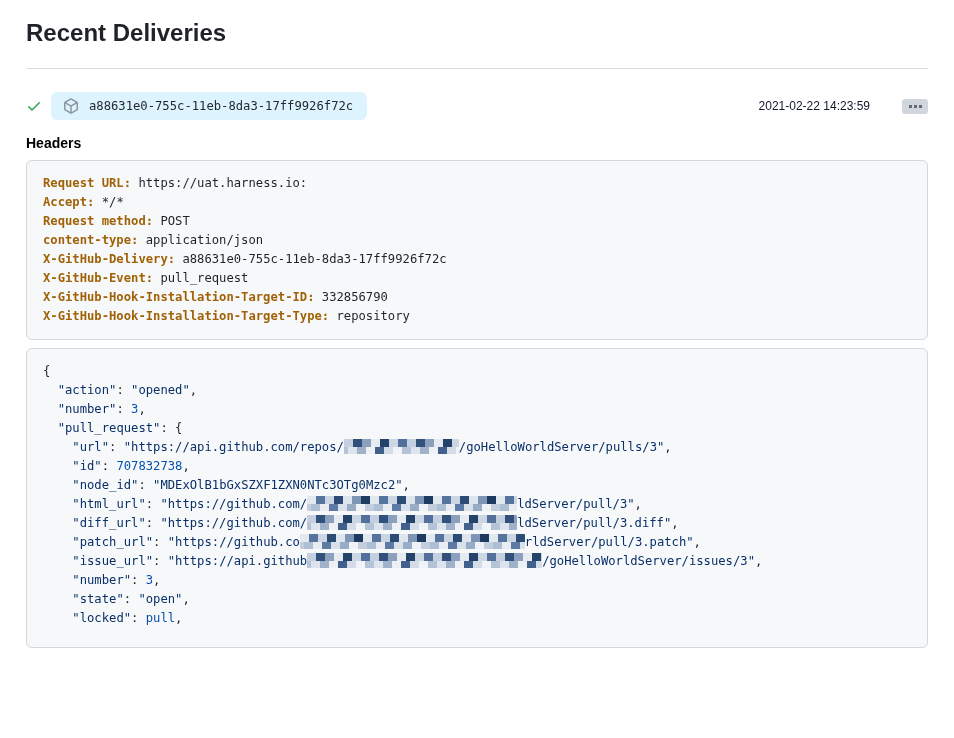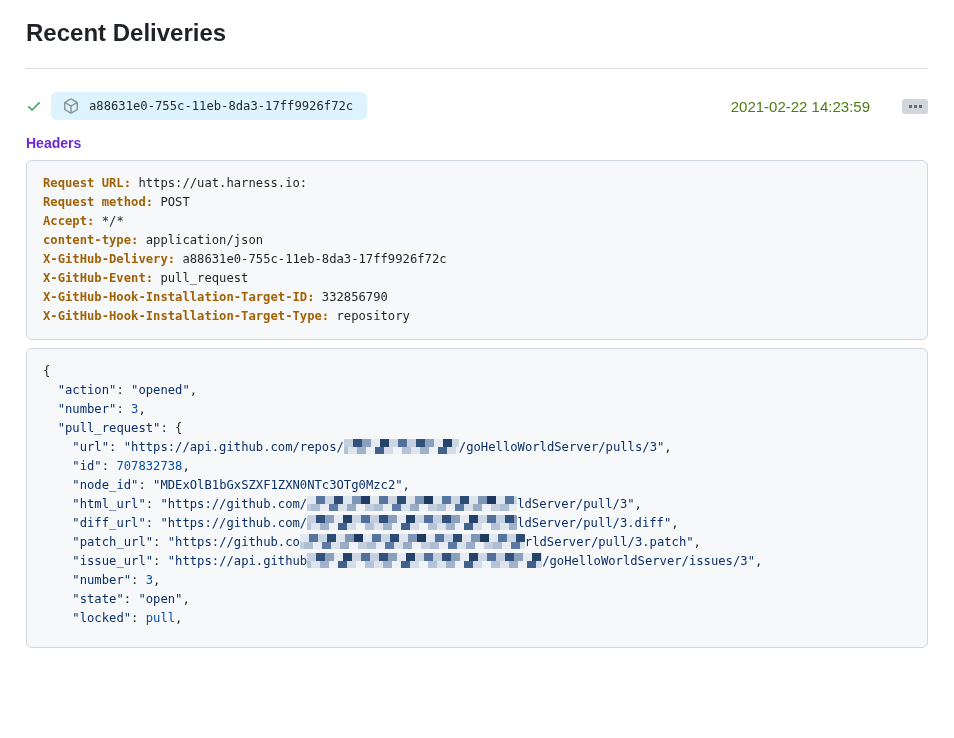--- a/index.html
+++ b/index.html
@@ -9,37 +9,37 @@
 
   h1.page-title { font-size: 24px; font-weight: 700; line-height: 30px; color: #1f2328; margin-bottom: 20px; }
   .divider { border: none; border-top: 1px solid #d8dee4; margin: 0 0 23px 0; }
 
   
   .delivery-row { display: flex; align-items: center; height: 28px; margin-bottom: 15px; }
   .check-icon { width: 16px; height: 16px; fill: #2da44e; margin-right: 9px; flex: none; }
   .guid-pill { display: inline-flex; align-items: center; gap: 10px; background: #ddf4ff; border: none; border-radius: 6px; padding: 5px 14px 5px 12px; height: 28px; cursor: pointer; }
   .package-icon { width: 16px; height: 16px; fill: #8c959f; flex: none; }
   .guid-text { font-family: "DejaVu Sans Mono", "Liberation Mono", monospace; font-size: 12.2px; color: #24292f; }
-  .timestamp { margin-left: auto; font-size: 15px; color: #4d7c0f; }
+  .timestamp { margin-left: auto; font-size: 12px; color: #0f172a; }
   .kebab-btn { margin-left: 32px; width: 26px; height: 15px; background: #d1d6dc; border: none; border-radius: 3px; display: inline-flex; align-items: center; justify-content: center; gap: 2px; cursor: pointer; padding: 0; }
   .kebab-btn i { width: 3px; height: 3px; background: #636c76; display: block; }
 
   
   .tab-row { display: flex; align-items: flex-end; justify-content: space-between; border-bottom: 1px solid #d0d7de; height: 37px; }
   .tabnav { display: flex; align-items: flex-end; }
   .tab { font-family: "Liberation Sans", sans-serif; font-size: 14px; line-height: 20px; color: #1f2328; background: transparent; border: 1px solid transparent; padding: 8px 16px; cursor: pointer; display: inline-flex; align-items: center; gap: 8px; margin-bottom: -1px; }
   .tab.active { background: #ffffff; border-color: #d0d7de; border-bottom-color: #ffffff; border-radius: 8px 8px 0 0; }
   .status-badge { font-family: "DejaVu Sans Mono", "Liberation Mono", monospace; font-size: 11px; line-height: 16px; color: #ffffff; background: #2da44e; border-radius: 10px; padding: 1px 8px; }
   .right-actions { display: flex; align-items: center; margin-bottom: 5px; }
   .redeliver-btn { font-family: "Liberation Sans", sans-serif; font-size: 13.5px; font-weight: 600; color: #24292f; background: #f6f8fa; border: 1px solid rgba(27,31,36,0.18); border-radius: 6px; padding: 5px 16px; height: 28px; cursor: pointer; }
   .clock-icon { width: 16px; height: 16px; fill: #57606a; margin: 0 9px 0 17px; flex: none; }
   .completed-text { font-size: 14px; color: #24292f; }
 
   
-  .section-label { font-size: 14px; font-weight: 600; color: #6d28d9; margin-top: 15px; }
+  .section-label { font-size: 14px; font-weight: 600; color: #000000; margin-top: 15px; }
   .section-label.payload { margin-top: 7px; }
 
   
   .code-box { background: #f6f8fa; border: 1px solid #d0d7de; border-radius: 6px; padding: 13px 16px; margin-top: 9px; font-family: "DejaVu Sans Mono", "Liberation Mono", monospace; font-size: 12.2px; line-height: 19px; color: #1f2328; }
   .code-box.payload-box { margin-top: 8px; height: 300px; }
   .code-line { white-space: pre; }
   .hdr-key { font-weight: 700; color: #a16207; }
   .tok-p { color: #1f2328; }
   .tok-s { color: #0a3069; }
   .tok-n { color: #0550ae; }
@@ -79,22 +79,22 @@
         <i></i>
         <i></i>
         <i></i>
       </button>
   </div>
 
 
   <div class="section-label">Headers</div>
   <div class="code-box">
       <div class="code-line"><span class="hdr-key">Request URL:</span> https://uat.harness.io:</div>
+      <div class="code-line"><span class="hdr-key">Accept:</span> */*</div>
       <div class="code-line"><span class="hdr-key">Request method:</span> POST</div>
-      <div class="code-line"><span class="hdr-key">Accept:</span> */*</div>
       <div class="code-line"><span class="hdr-key">content-type:</span> application/json</div>
       <div class="code-line"><span class="hdr-key">X-GitHub-Delivery:</span> a88631e0-755c-11eb-8da3-17ff9926f72c</div>
       <div class="code-line"><span class="hdr-key">X-GitHub-Event:</span> pull_request</div>
       <div class="code-line"><span class="hdr-key">X-GitHub-Hook-Installation-Target-ID:</span> 332856790</div>
       <div class="code-line"><span class="hdr-key">X-GitHub-Hook-Installation-Target-Type:</span> repository</div>
     </div>
 
   <div class="code-box payload-box">
       <div class="code-line"><span class="tok-p">{</span></div>
       <div class="code-line"><span class="tok-p">  </span><span class="tok-s">"action"</span><span class="tok-p">: </span><span class="tok-s">"opened"</span><span class="tok-p">,</span></div>

